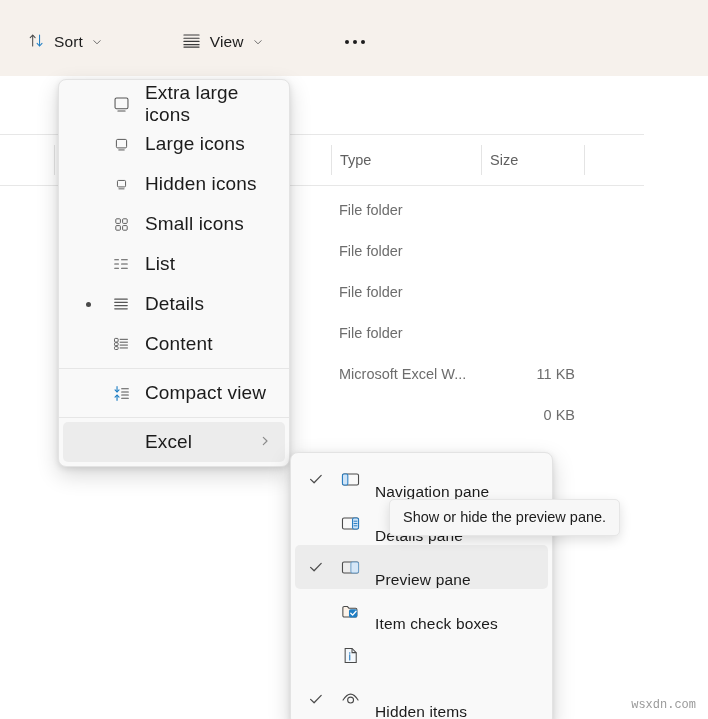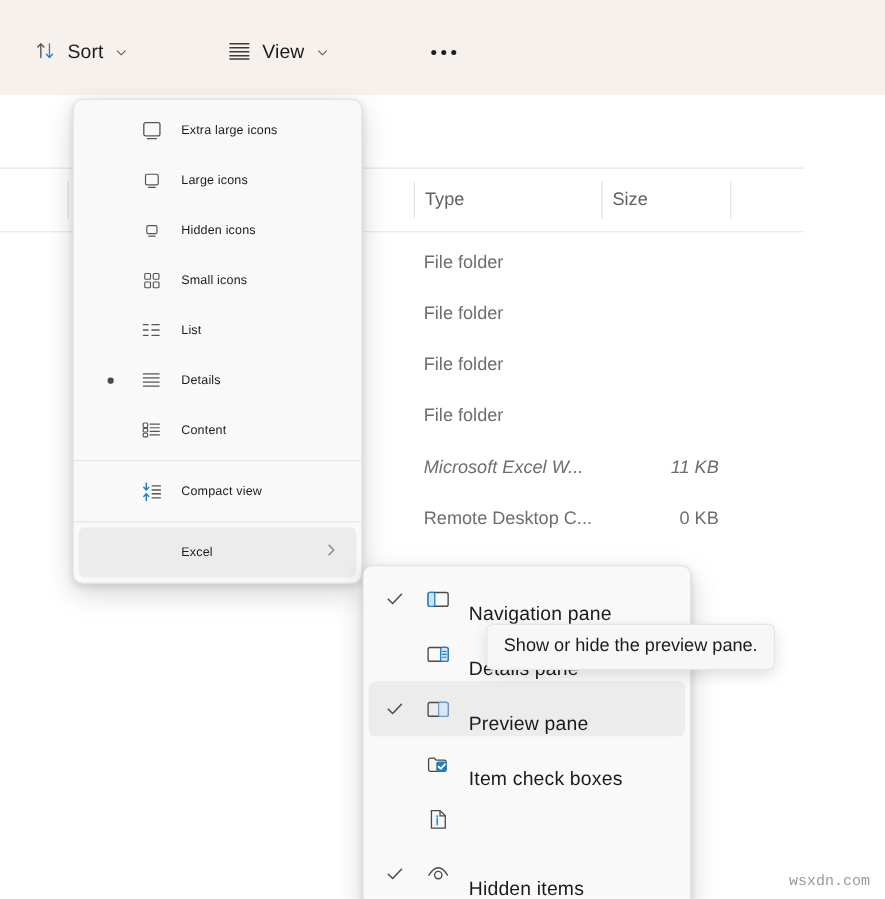--- a/index.html
+++ b/index.html
@@ -69,21 +69,21 @@
   .mi {
     position: relative; display: flex; align-items: center;
     height: 40px; margin: 0 4px; border-radius: 5px;
     padding-left: 44px; cursor: default;
   }
   .mi .ic {
     position: absolute; left: 48px; top: 50%; transform: translateY(-50%);
     width: 20px; height: 20px; display: flex; align-items: center; justify-content: center;
   }
   .mi .lbl {
-    font-size: 10px; color: #1b1b1b; padding-left: 38px; letter-spacing: .15px;
+    font-size: 19px; color: #1b1b1b; padding-left: 38px; letter-spacing: .15px;
   }
   .mi.sel-dot::before {
     content: ""; position: absolute; left: 23px; top: 50%;
     width: 5px; height: 5px; margin-top: -2.5px;
     border-radius: 50%; background: #4a4a4a;
   }
   .mi.hl { background: #ececec; }
   .mi .sub-chev { position: absolute; right: 14px; top: 50%; transform: translateY(-50%); }
   .mi.no-icon .lbl { padding-left: 38px; }
   .m-sep { height: 1px; background: #e6e6e6; margin: 4px 0; }
@@ -210,28 +210,27 @@
     <div class="frow" style="top:87px;">
       <span class="fcell date">I</span>
       <span class="fcell type">File folder</span>
       <span class="fcell size"></span>
     </div>
     <div class="frow" style="top:128px;">
       <span class="fcell date"></span>
       <span class="fcell type">File folder</span>
       <span class="fcell size"></span>
     </div>
-    <div class="frow" style="top:169px;font-style:italic;">
+    <div class="frow" style="top:169px;">
       <span class="fcell date">M</span>
       <span class="fcell type">Microsoft Excel W...</span>
       <span class="fcell size">11 KB</span>
     </div>
     <div class="frow" style="top:210px;">
       <span class="fcell date">M</span>
-      <span class="fcell type">Remote Desktop C...</span>
       <span class="fcell size">0 KB</span>
     </div>
   </div>
 </div>
 
 <div id="view-menu">
 
   <div class="mi">
     <span class="ic">
       <svg width="19" height="19" viewBox="0 0 20 20">

